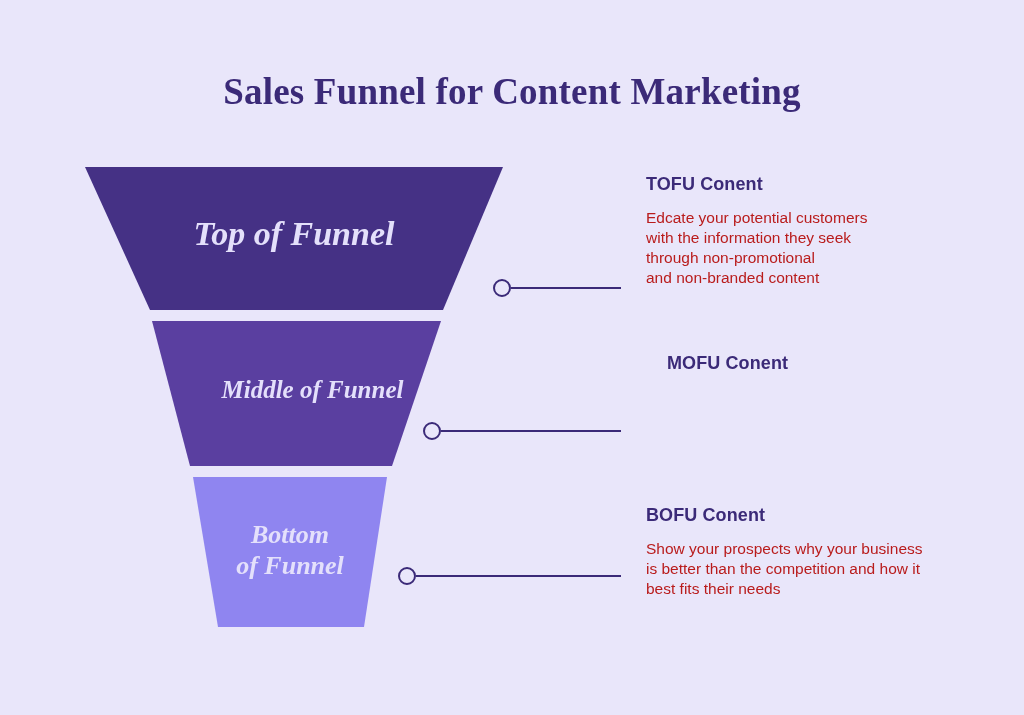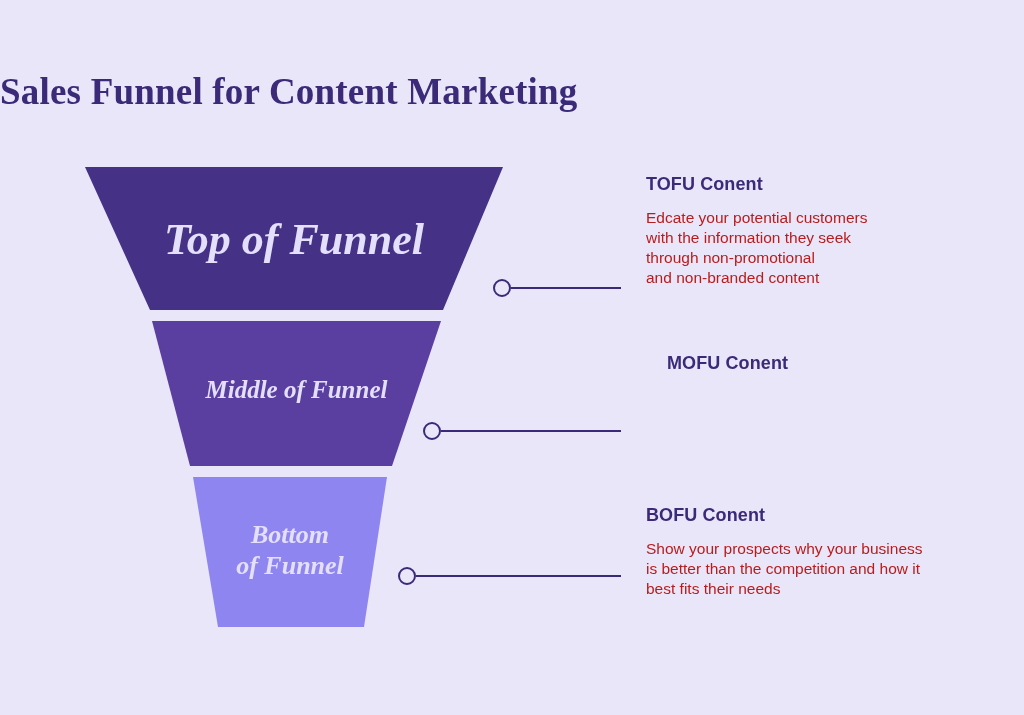--- a/index.html
+++ b/index.html
@@ -18,21 +18,21 @@
     width: 1024px;
     height: 715px;
   }
 
   
   .title {
     position: absolute;
     left: 0;
     top: 70px;
     width: 1024px;
-    text-align: left;
+    text-align: center;
     font-family: "Liberation Serif", serif;
     font-weight: bold;
     font-size: 37px;
     letter-spacing: 0.2px;
     color: #3b2a78;
   }
 
   
   .funnel-svg {
     position: absolute;
@@ -48,24 +48,24 @@
     font-style: italic;
     color: #e4e0fb;
     text-align: center;
     line-height: 1.18;
     white-space: pre-line;
   }
   .stage-label.tofu {
     left: 85px;
     top: 214px;
     width: 418px;
-    font-size: 44px;
+    font-size: 34px;
   }
   .stage-label.mofu {
-    left: 152px;
+    left: 168px;
     top: 375px;
     width: 289px;
     font-size: 25px;
   }
   .stage-label.bofu {
     left: 193px;
     top: 520px;
     width: 194px;
     font-size: 26px;
   }

